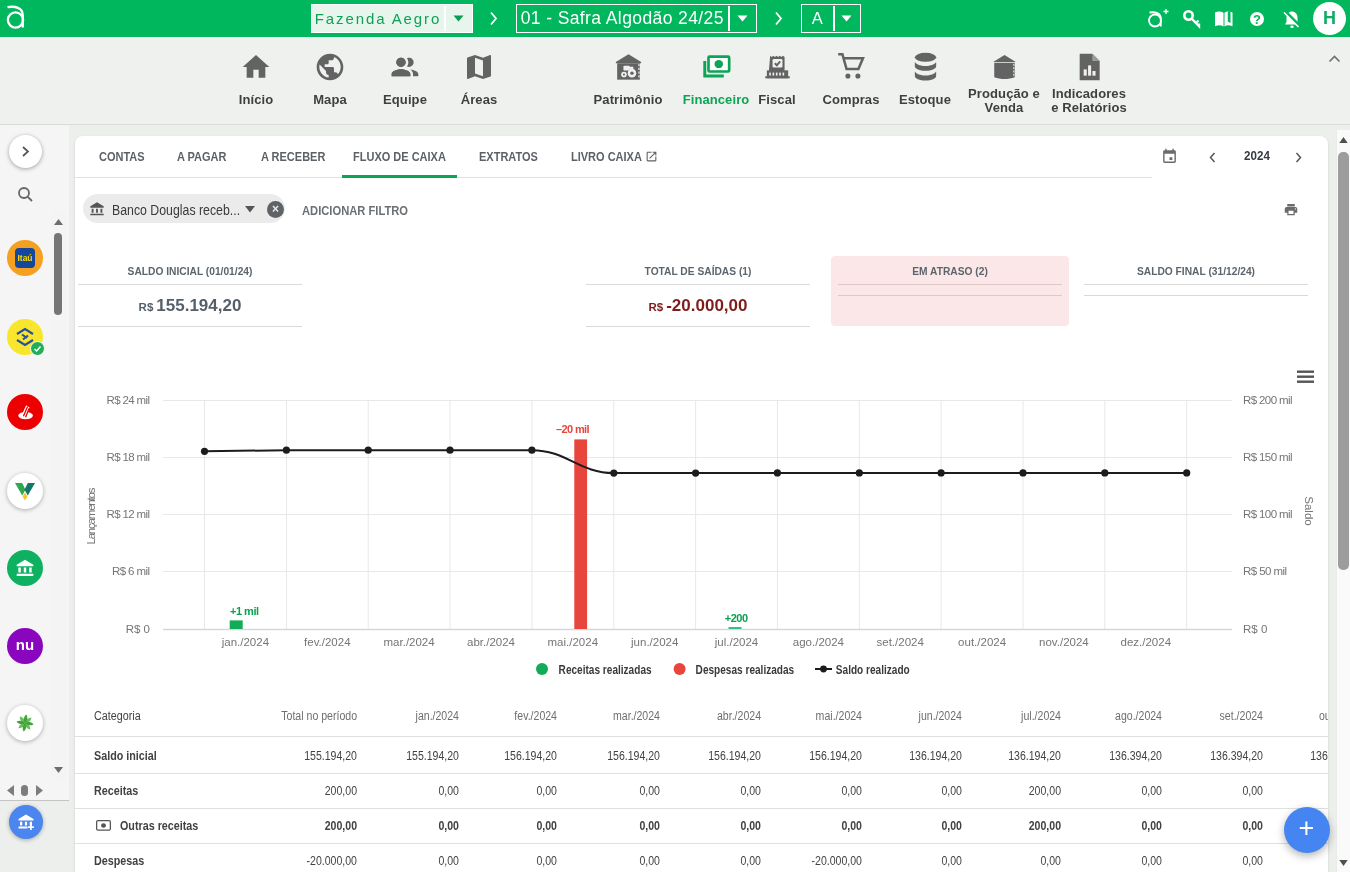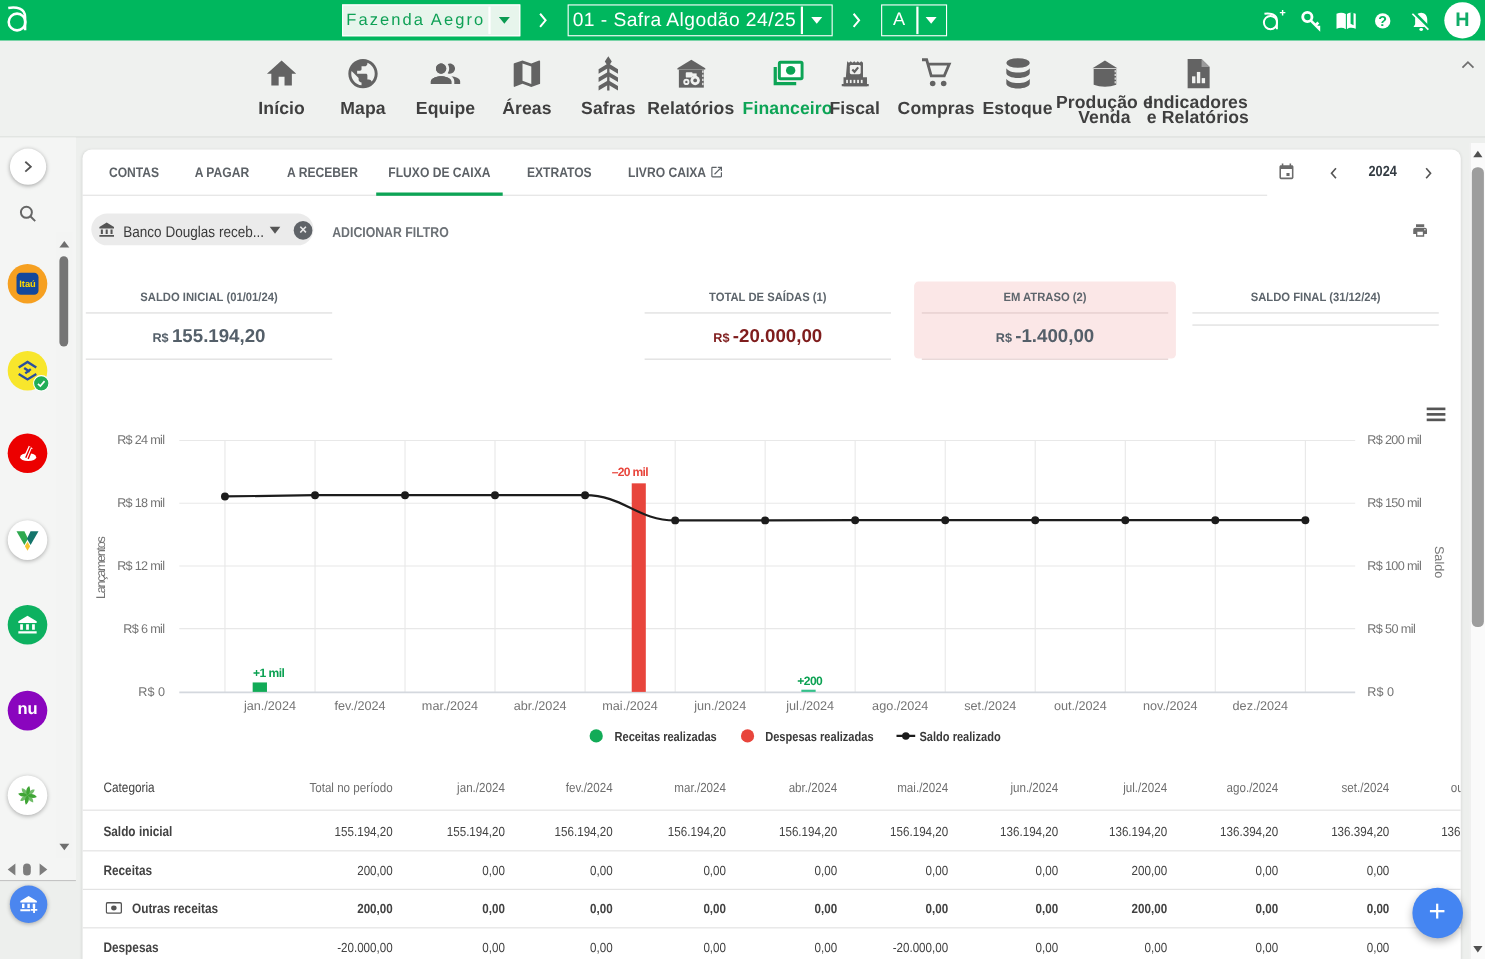--- a/index.html
+++ b/index.html
@@ -75,21 +75,21 @@
       <path d="M1 0.5 L15.5 15" stroke="#00b75e" stroke-width="3.4"></path>
       <path d="M0 1.5 L14.5 16" stroke="#fff" stroke-width="1.6"></path>
     </g>
   </svg>
   <div class="abs" style="left:1313px;top:2px;width:33px;height:33px;border-radius:50%;background:#fff;"></div>
   <div class="abs" style="left:1313px;top:2px;width:33px;height:33px;text-align:center;line-height:33px;color:#10ac67;font-size:18px;font-weight:bold;">H</div>
 
   <div class="abs" style="left:0;top:37px;width:1350px;height:88px;background:#eff1ef;border-bottom:1px solid #dadcda;"></div>
   <style>
     .nitem { position:absolute; top:51px; width:96px; text-align:center; color:#3f3f3f; }
-    .nitem .lbl { font-size:16px; font-weight:bold; margin-top:10px; line-height:13.5px; letter-spacing:.1px; }
+    .nitem .lbl { font-size:13px; font-weight:bold; margin-top:10px; line-height:13.5px; letter-spacing:.1px; }
     .nitem .lbl2 { margin-top:4px; }
     .nitem svg { display:block; margin:0 auto; }
   </style>
   <div class="nitem" style="left:208px">
     <svg width="32" height="32" viewBox="0 0 24 24" fill="#636363">
         <path d="M10 20v-6h4v6h5v-8h3L12 3 2 12h3v8z"></path>
       </svg>
     <div class="lbl">Início</div>
   </div>
   <div class="nitem" style="left:282px">
@@ -103,49 +103,39 @@
         <path d="M9 13.75c-2.34 0-7 1.17-7 3.5V19h14v-1.75c0-2.33-4.66-3.5-7-3.5zM4.34 17c.84-.58 2.87-1.25 4.66-1.25s3.82.67 4.66 1.25H4.34zM9 12c1.93 0 3.5-1.57 3.5-3.5S10.93 5 9 5 5.5 6.57 5.5 8.5 7.07 12 9 12zm0-5c.83 0 1.5.67 1.5 1.5S9.83 10 9 10s-1.5-.67-1.5-1.5S8.17 7 9 7zm7.04 6.81c1.16.84 1.96 1.96 1.96 3.44V19h4v-1.75c0-2.02-3.5-3.17-5.96-3.44zM15 12c1.93 0 3.5-1.57 3.5-3.5S16.93 5 15 5c-.54 0-1.04.13-1.5.35.63.89 1 1.98 1 3.15s-.37 2.26-1 3.15c.46.22.96.35 1.5.35z" fill-rule="evenodd"></path>
         <path d="M9 12c1.93 0 3.5-1.57 3.5-3.5S10.93 5 9 5 5.5 6.57 5.5 8.5 7.07 12 9 12zm0 1.75c-2.34 0-7 1.17-7 3.5V19h14v-1.75c0-2.33-4.66-3.5-7-3.5z"></path>
       </svg>
     <div class="lbl">Equipe</div>
   </div>
   <div class="nitem" style="left:431px">
     <svg width="32" height="32" viewBox="0 0 24 24" fill="#636363">
         <path d="M20.5 3l-.16.03L15 5.1 9 3 3.36 4.9c-.21.07-.36.25-.36.48V20.5c0 .28.22.5.5.5l.16-.03L9 18.9l6 2.1 5.64-1.9c.21-.07.36-.25.36-.48V3.5c0-.28-.22-.5-.5-.5zM15 19l-6-2.11V5l6 2.11V19z"></path>
       </svg>
     <div class="lbl">Áreas</div>
-  </div>
-  <div class="nitem" style="left:505px">
-    <svg width="20" height="32" viewBox="0 0 17 27" fill="#636363">
-      <rect x="7.6" y="3" width="1.8" height="23.5"></rect>
-      <path d="M8.5 0 L11.2 4 L8.5 8.2 L5.8 4 Z"></path>
-      <path d="M8.5 5.5 L16 10 L16 13.5 L8.5 9 L1 13.5 L1 10 Z"></path>
-      <path d="M8.5 12 L16 16.5 L16 20 L8.5 15.5 L1 20 L1 16.5 Z"></path>
-      <path d="M8.5 18.5 L16 23 L16 26.5 L8.5 22 L1 26.5 L1 23 Z"></path>
-    </svg>
-    <div class="lbl">Safras</div>
   </div>
   <div class="nitem" style="left:580px">
     <svg width="33" height="32" viewBox="0 0 24 24">
       <path d="M2.5 8.2 L12 2.5 L21.5 8.2 L21.5 9.2 L2.5 9.2 Z" fill="#636363"></path>
       <rect x="3.5" y="9.2" width="17" height="12.3" fill="#636363"></rect>
       <g fill="#f0f1ef">
         <rect x="8.2" y="11" width="4.6" height="3.6" rx="0.6"></rect>
         <circle cx="8.6" cy="17.6" r="2.1"></circle>
         <circle cx="8.6" cy="17.6" r="0.8" fill="#636363"></circle>
         <circle cx="14.6" cy="16.6" r="3.2"></circle>
         <circle cx="14.6" cy="16.6" r="1.3" fill="#636363"></circle>
         <rect x="12.2" y="11.8" width="3.4" height="2"></rect>
         <rect x="19.4" y="9.8" width="0.9" height="1.6"></rect>
         <rect x="19.4" y="12.6" width="0.9" height="1.6"></rect>
         <rect x="19.4" y="15.4" width="0.9" height="1.6"></rect>
         <rect x="19.4" y="18.2" width="0.9" height="1.6"></rect>
       </g>
     </svg>
-    <div class="lbl">Relatórios</div>
+    <div class="lbl">Patrimônio</div>
   </div>
   <div class="nitem" style="left:668px">
     <svg width="33" height="32" viewBox="0 0 24 24">
       <path d="M3.2 7.5 L3.2 18.8 L17.5 18.8" fill="none" stroke="#0ca455" stroke-width="2.2"></path>
       <rect x="6" y="4.2" width="15.5" height="11.2" rx="0.8" fill="#fff" stroke="#0ca455" stroke-width="2"></rect>
       <ellipse cx="13.7" cy="9.8" rx="3.2" ry="3" fill="#0ca455"></ellipse>
     </svg>
     <div class="lbl" style="color:#0ca455">Financeiro</div>
   </div>
   <div class="nitem" style="left:729px">
@@ -355,21 +345,20 @@
   </div>
   <div class="scard" style="left:586px;">
     <div class="slbl">TOTAL DE SAÍDAS (1)</div>
       <div class="sdiv"></div>
     <div class="sval" style="color:#7f1d1d"><span class="cur">R$</span>-20.000,00</div>
       <div class="sbot"></div>
   </div>
   <div class="scard" style="left:831px;width:238px;background:#fbe7e7;border-radius:4px;">
     <div class="slbl">EM ATRASO (2)</div>
       <div class="sdiv" style="background:#e0c8c8;margin-left:7px;margin-right:7px;"></div>
-    <div class="sval"><span class="cur">R$</span>-1.400,00</div>
       <div class="sbot" style="background:#e0c8c8;margin-left:7px;margin-right:7px;"></div>
   </div>
   <div class="scard" style="left:1084px;">
     <div class="slbl">SALDO FINAL (31/12/24)</div>
       <div class="sdiv"></div>
       <div class="sbot"></div>
   </div>
   <svg id="chart" class="abs" style="left:0;top:350px" width="1340" height="336" viewBox="0 0 1340 336">
     <g stroke="#e8e8e8" stroke-width="1">
       <line x1="163" y1="50.5" x2="1232" y2="50.5"></line>

